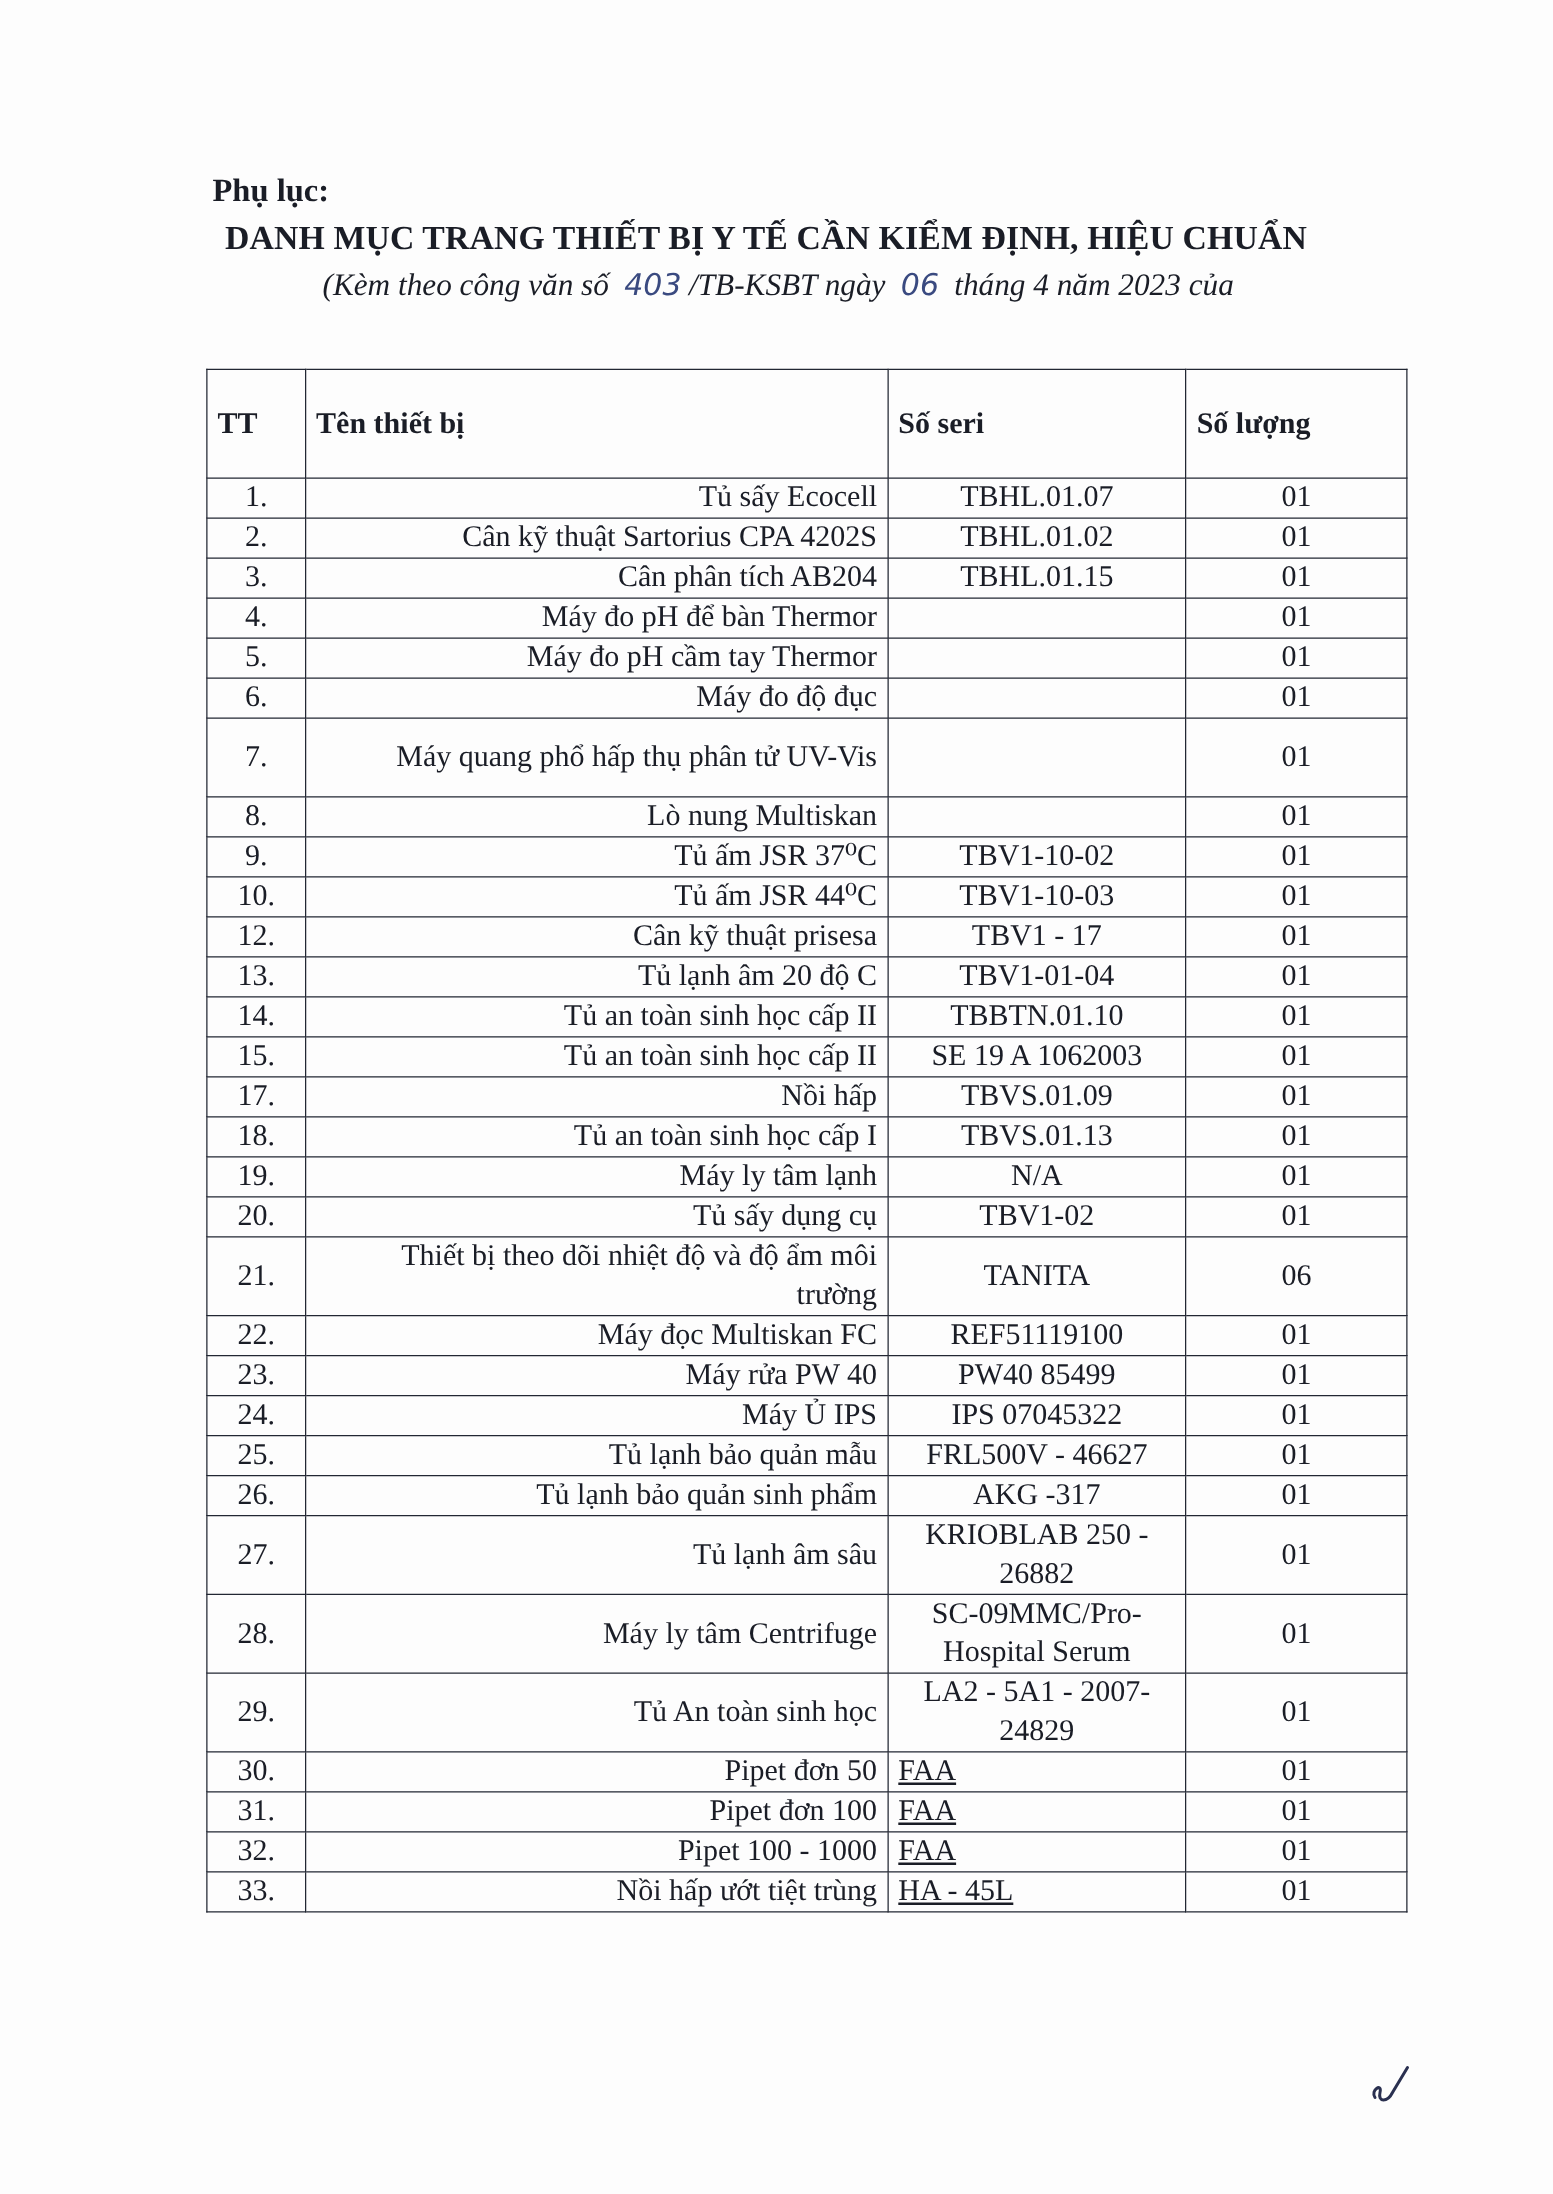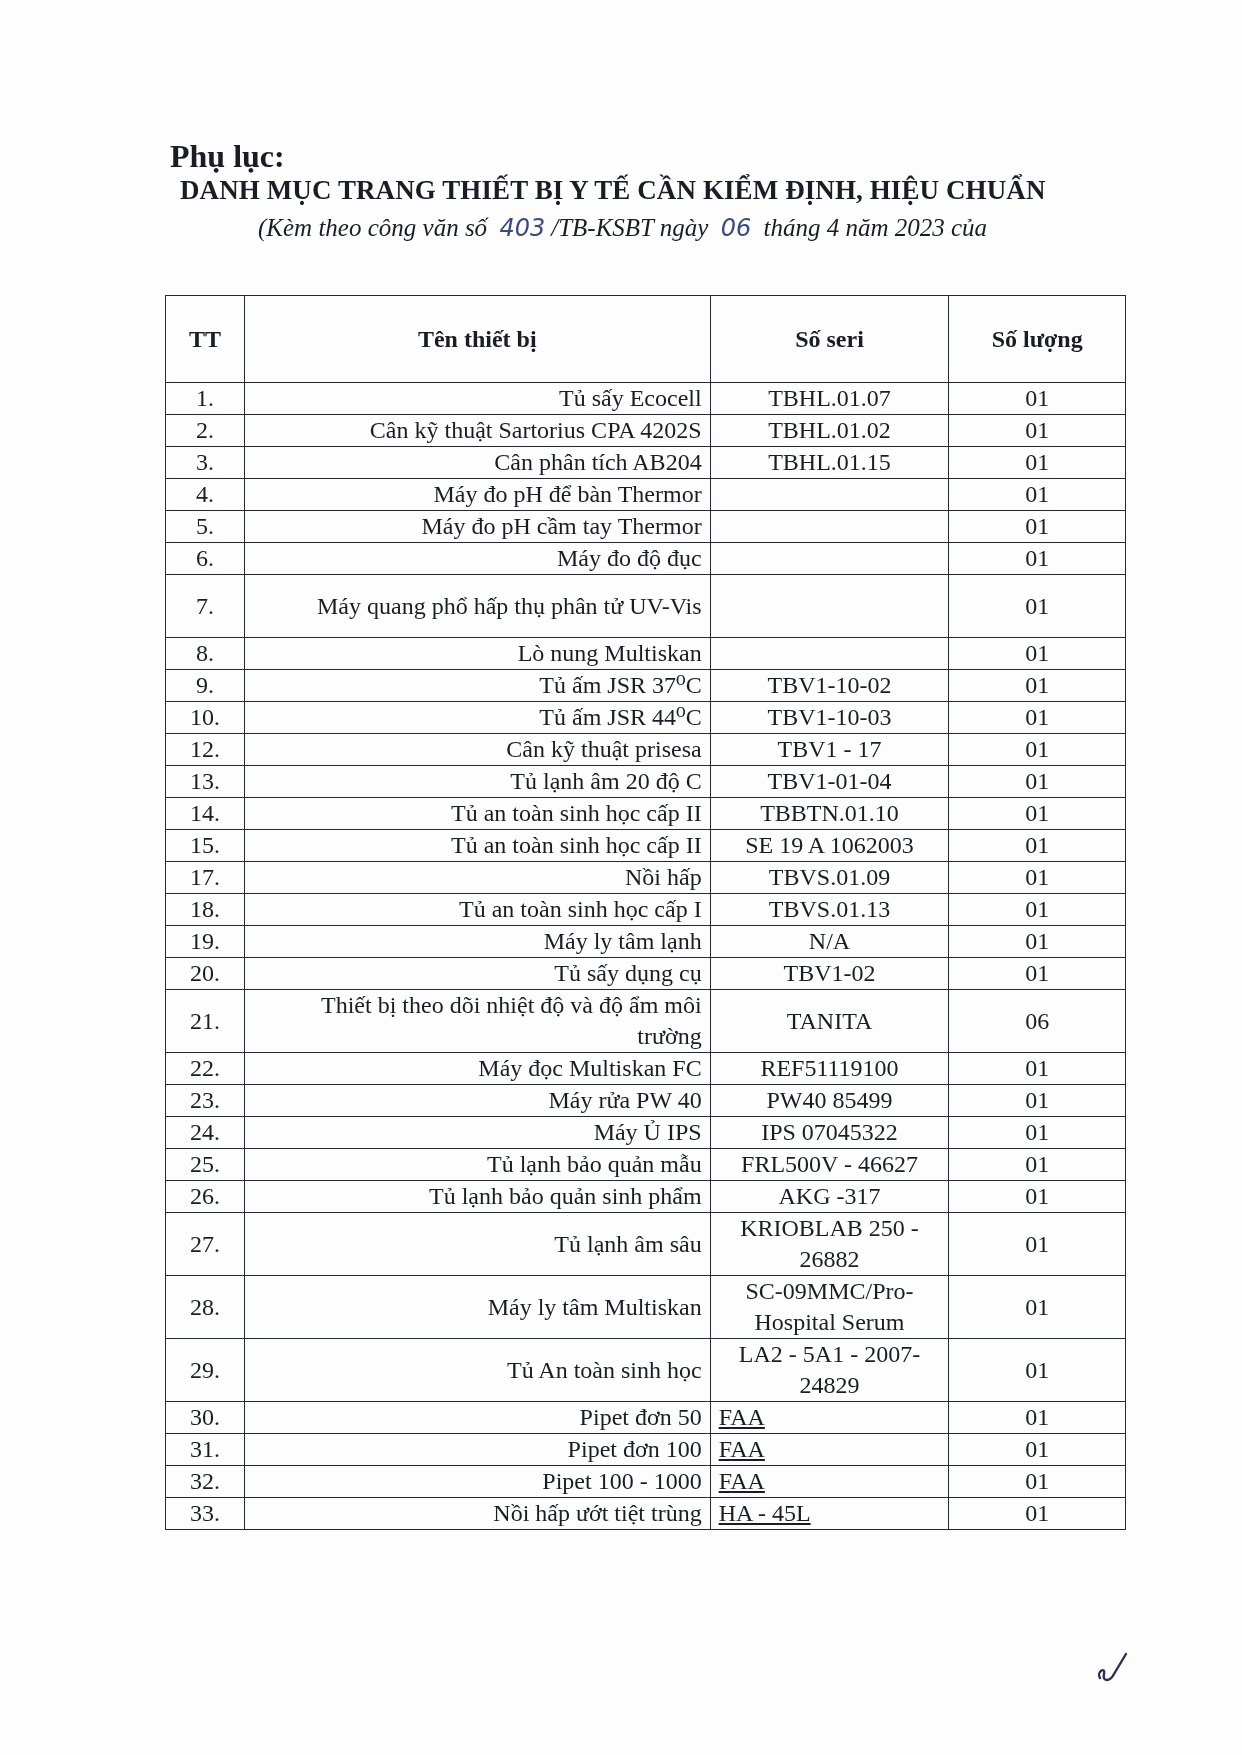--- a/index.html
+++ b/index.html
@@ -1,26 +1,26 @@
 <!DOCTYPE html>
 <html><head>
 <meta charset="utf-8">
 <style>
   html, body { margin: 0; padding: 0; background: #ffffff; }
   body { width: 1242px; height: 1755px; position: relative; overflow: hidden;
          font-family: "Liberation Serif", "DejaVu Serif", serif; color: #1a1d26; }
   .page { position: absolute; left: 0; top: 0; width: 1242px; height: 1755px; background: #fdfdfd; }
-  .appendix { position: absolute; left: 170px; top: 138px; font-size: 32px; font-weight: bold; }
+  .appendix { position: absolute; left: 170px; top: 138px; font-size: 26px; font-weight: bold; }
   .title { position: absolute; left: 180px; top: 175px; width: 940px; font-size: 27px; font-weight: bold; letter-spacing: 0.1px; white-space: nowrap; }
   .subtitle { position: absolute; left: 258px; top: 214px; font-size: 25px; font-style: italic; white-space: nowrap; }
   .subtitle .hand { font-family: "DejaVu Sans", sans-serif; font-style: italic; font-weight: 200; color: #3a4a80; font-size: 24px; padding: 0 6px; margin-top: 48px; }
   .subtitle2 { position: absolute; left: 425px; top: 250px; font-size: 25px; font-style: italic; white-space: nowrap; }
   table.equip { position: absolute; left: 165px; top: 295px; width: 961px; border-collapse: collapse; font-size: 24px; }
   table.equip th, table.equip td { border: 1.6px solid #222733; padding: 0 8px; line-height: 31px; }
-  table.equip th { height: 86px; font-weight: bold; font-size: 24px; text-align: center; }
+  table.equip th { height: 86px; font-weight: bold; font-size: 24px; text-align: left; }
   table.equip td.tt { text-align: center; width: 62px; }
   table.equip td.name { text-align: right; width: 450px; }
   table.equip td.seri { text-align: center; width: 222px; }
   table.equip td.seri.left { text-align: left; text-decoration: underline; }
   table.equip td.qty { text-align: center; width: 160px; }
   table.equip tr.row td { height: 31px; }
   table.equip tr.tall td { height: 62px; }
   .mark { position: absolute; left: 1092px; top: 1648px; width: 40px; height: 40px; }
 </style>
 </head>
@@ -191,21 +191,21 @@
           <td class="qty">01</td>
         </tr>
         <tr class="tall">
           <td class="tt">27.</td>
           <td class="name">Tủ lạnh âm sâu</td>
           <td class="seri">KRIOBLAB 250 - 26882</td>
           <td class="qty">01</td>
         </tr>
         <tr class="tall">
           <td class="tt">28.</td>
-          <td class="name">Máy ly tâm Multiskan</td>
+          <td class="name">Máy ly tâm Centrifuge</td>
           <td class="seri">SC-09MMC/Pro-Hospital Serum</td>
           <td class="qty">01</td>
         </tr>
         <tr class="tall">
           <td class="tt">29.</td>
           <td class="name">Tủ An toàn sinh học</td>
           <td class="seri">LA2 - 5A1 - 2007-24829</td>
           <td class="qty">01</td>
         </tr>
         <tr class="row">

